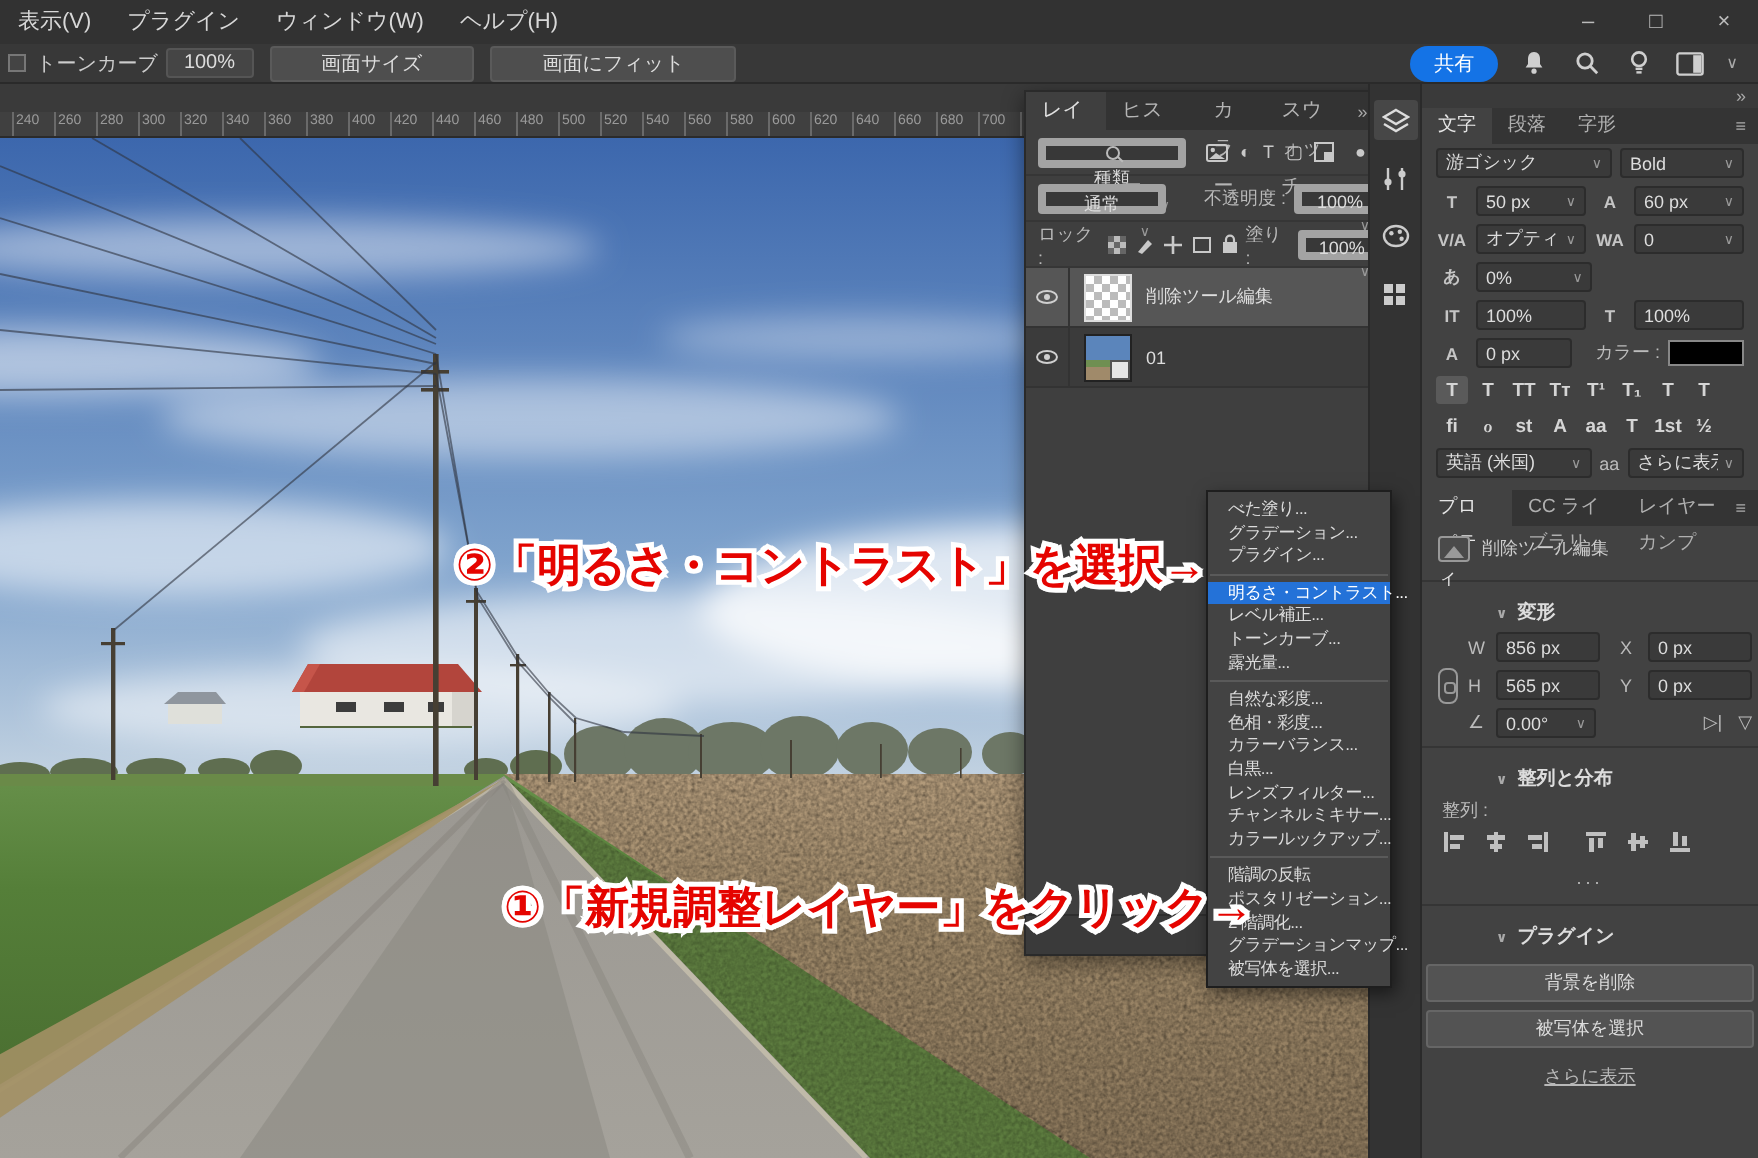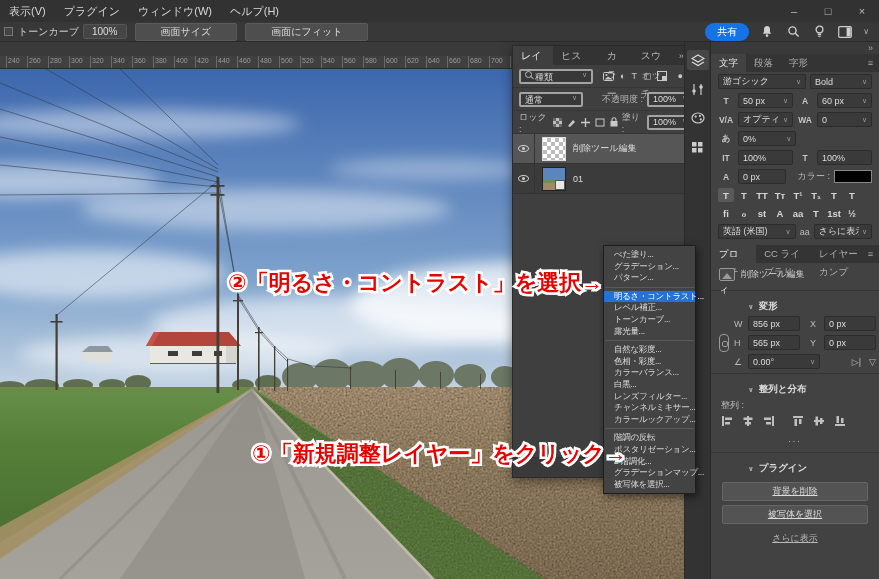--- a/index.html
+++ b/index.html
@@ -36,22 +36,22 @@
   .scene { position:absolute; left:0; top:27px; width:684px; height:510px; }
 
   
   .layers-panel { position:absolute; left:512px; top:45px; width:188px; height:433px; background:#3f3f3f;
     border:1px solid #2a2a2a; box-shadow:0 3px 10px rgba(0,0,0,.45); z-index:10; font-size:9px; color:#ccc; }
   .lp-tabs { display:flex; background:#333; height:19px; align-items:stretch; }
   .lp-tab { padding:0 8px; line-height:19px; font-size:10px; color:#b5b5b5; background:#333; }
   .lp-tab.active { background:#3f3f3f; color:#e2e2e2; }
   .lp-tabs-right { margin-left:auto; display:flex; align-items:center; gap:5px; padding-right:5px; color:#aaa; }
   .lp-row { display:flex; align-items:center; height:23px; padding:0 6px; gap:4px; border-bottom:1px solid #363636; }
-  .lp-field { background:#383838; border:2px solid #a3a3a3; border-radius:2px; height:15px;
-    display:flex; align-items:flex-start; padding:0 4px; gap:3px; color:#ddd; }
+  .lp-field { background:#383838; border:4px solid #a3a3a3; border-radius:2px; height:15px;
+    display:flex; align-items:center; padding:0 4px; gap:3px; color:#ddd;flex-direction:column; }
   .chev { color:#999; font-size:7px; margin-left:auto; padding-left:3px; }
   .mag { width:7px; height:7px; border:1px solid #bbb; border-radius:50%; position:relative; flex:none; }
   .mag::after { content:""; position:absolute; width:4px; height:1px; background:#bbb; transform:rotate(45deg); right:-3px; bottom:-1px; }
   .mini-icons { display:flex; gap:6px; align-items:center; margin-left:6px; color:#c9c9c9; font-size:9px; }
   .lp-label { color:#b9b9b9; }
   .layer-list { background:#3b3b3b; }
   .layer-row { display:flex; align-items:center; height:30px; border-bottom:1px solid #333; }
   .layer-row.selected { background:#565656; }
   .eye-cell { width:22px; align-self:stretch; border-right:1px solid #333; display:flex; align-items:center; justify-content:center; }
   .eye { width:11px; height:7px; border:1px solid #cfcfcf; border-radius:50%; position:relative; }
@@ -105,22 +105,22 @@
   .link-ic::after { content:""; position:absolute; left:2px; top:6px; width:4px; height:4px; border:1px solid #999; border-radius:2px; }
   .tf-rows { flex:1; display:flex; flex-direction:column; gap:4px; }
   .tf-row { display:flex; align-items:center; gap:4px; }
   .tf-label { width:10px; color:#bbb; }
   .tf-fld { background:#3a3a3a; border:1px solid #2c2c2c; border-radius:2px; height:15px; width:52px;
     display:flex; align-items:center; padding:0 4px; color:#ddd; }
   .align-row { display:flex; gap:9px; padding:3px 10px; align-items:center; }
   .al-ic { display:inline-flex; }
   .al-ic svg rect { fill:#c0c0c0; }
   .more-dots { text-align:center; color:#bbb; letter-spacing:2px; padding:4px 0; }
-  .q-btn { display:block; width:146px; margin:4px auto; background:#535353; border:1px solid #666;
-    border-radius:2px; color:#ddd; text-align:center; line-height:17px; height:19px; font-size:9px;text-decoration:underline; }
+  .q-btn { display:block; width:164px; margin:4px auto; background:#535353; border:1px solid #666;
+    border-radius:2px; color:#ddd; text-align:center; line-height:17px; height:19px; font-size:9px; }
   .q-link { display:block; text-align:center; color:#b8b8b8; text-decoration:underline; padding-top:4px; }
   .px-layer-row { display:flex; align-items:center; gap:6px; padding:5px 8px; }
   .px-ic { width:16px; height:13px; border:1px solid #999; border-radius:2px; position:relative; background:#4a4a4a; }
   .px-ic::after { content:""; position:absolute; left:2px; bottom:1px; border-left:5px solid transparent;
     border-right:5px solid transparent; border-bottom:6px solid #999; }
   .flip-ics { margin-left:auto; display:flex; gap:8px; color:#bbb; }
 
   
   .mi { display:inline-flex; align-items:center; }
   .mi svg { display:block; }
@@ -451,21 +451,21 @@
       <span>◐</span>
       <span>▢</span>
       <span>+</span>
       <span>×</span>
     </div>
   </div>
 
   <div class="ctx-menu">
       <div class="menu-item2">べた塗り...</div>
       <div class="menu-item2">グラデーション...</div>
-      <div class="menu-item2">パターン...</div>
+      <div class="menu-item2">プラグイン...</div>
       <div class="menu-sep"></div>
       <div class="menu-item2 hl">明るさ・コントラスト...</div>
       <div class="menu-item2">レベル補正...</div>
       <div class="menu-item2">トーンカーブ...</div>
       <div class="menu-item2">露光量...</div>
       <div class="menu-sep"></div>
       <div class="menu-item2">自然な彩度...</div>
       <div class="menu-item2">色相・彩度...</div>
       <div class="menu-item2">カラーバランス...</div>
       <div class="menu-item2">白黒...</div>
@@ -644,21 +644,21 @@
           <span class="tf-fld">0 px</span>
         </span>
         <span class="tf-row">
           <span class="tf-label">H</span>
           <span class="tf-fld">565 px</span>
           <span class="tf-label" style="margin-left:6px">Y</span>
           <span class="tf-fld">0 px</span>
         </span>
         <span class="tf-row">
           <span class="tf-label">∠</span>
-          <span class="tf-fld" style="width:72px">
+          <span class="tf-fld" style="width:50px">
             <span>0.00°</span>
             <span class="chev">∨</span>
           </span>
           <span class="flip-ics">
             <span>▷|</span>
             <span>▽</span>
           </span>
         </span>
       </span>
     </div>

